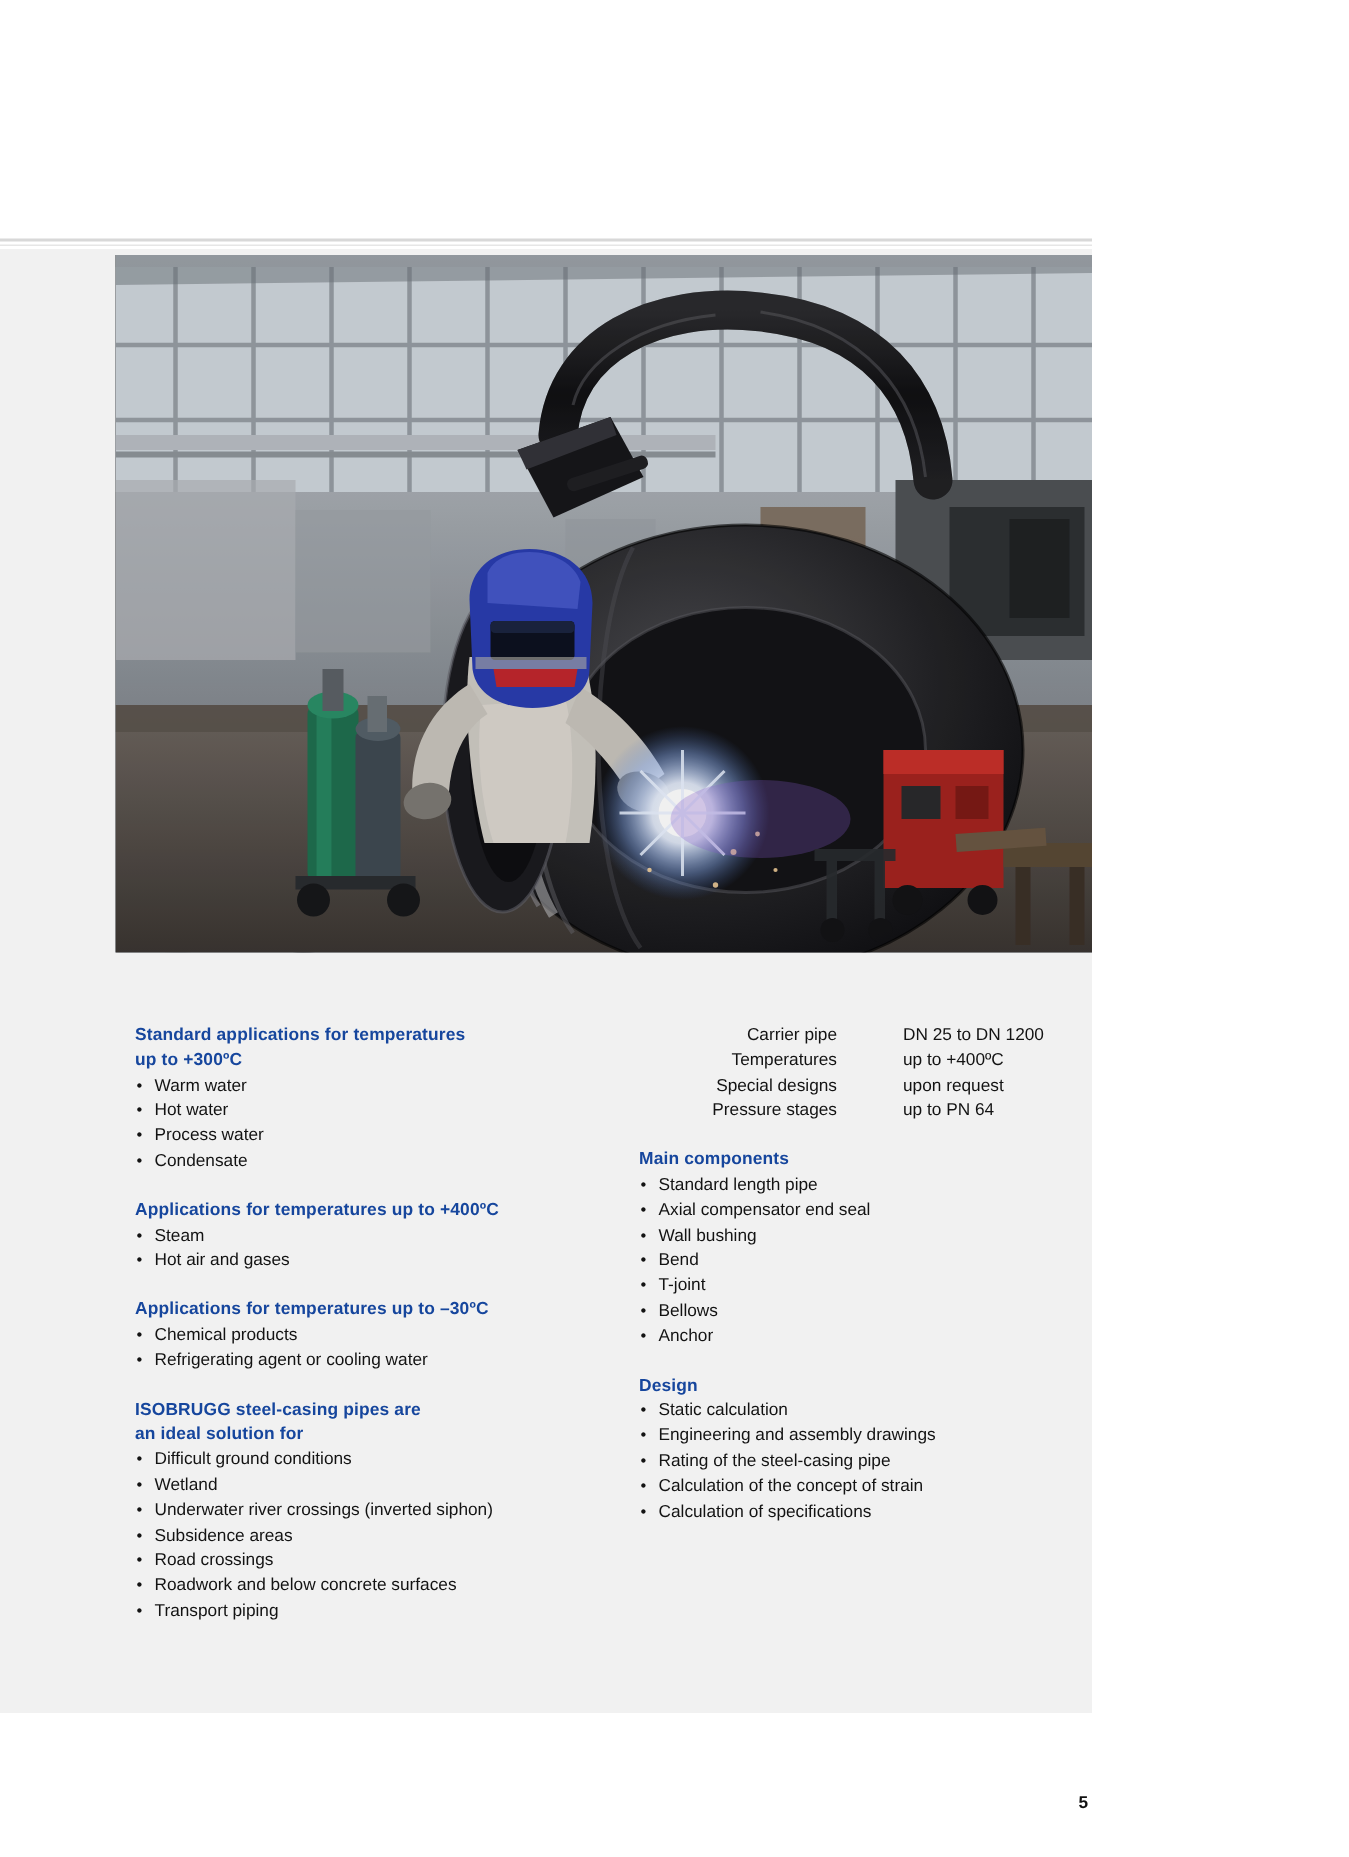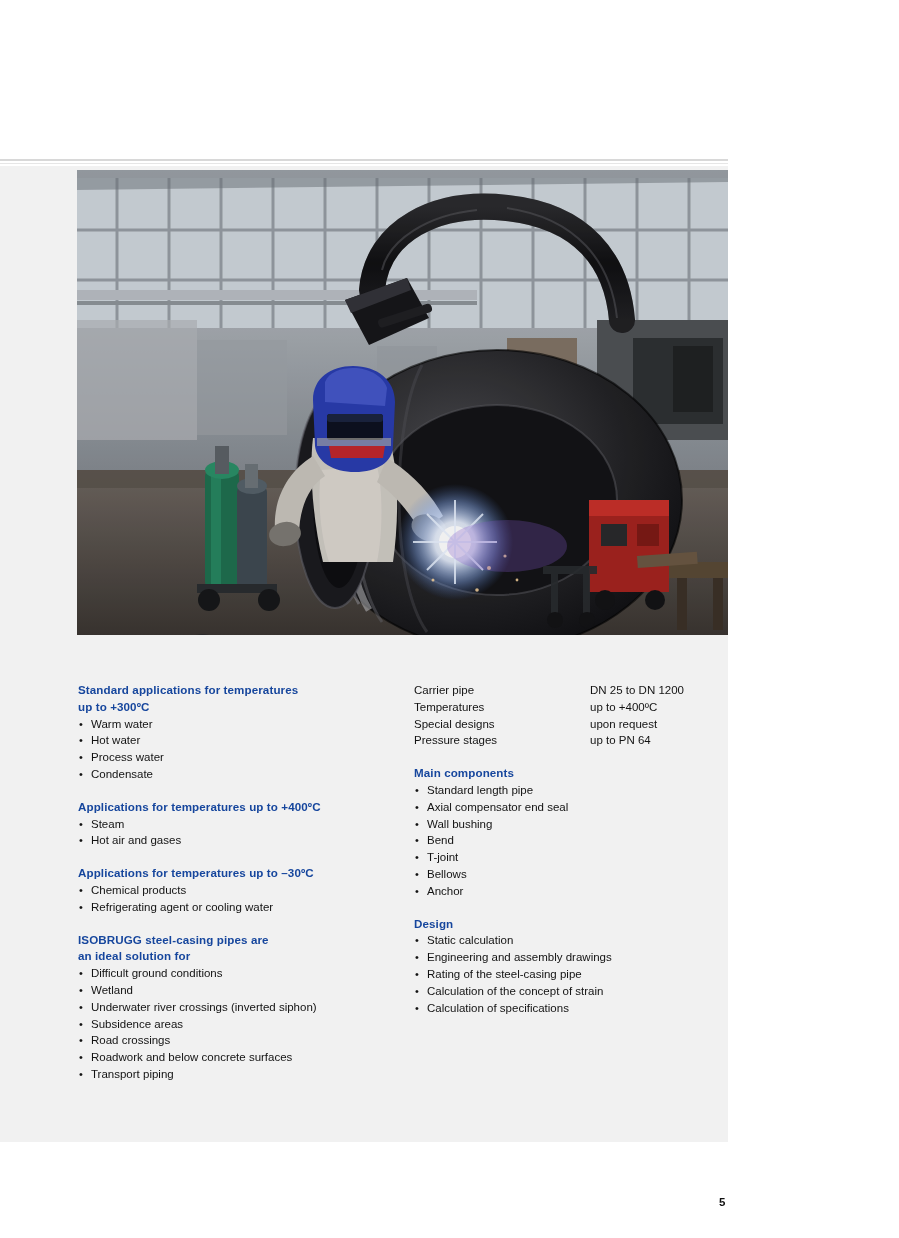--- a/index.html
+++ b/index.html
@@ -75,21 +75,21 @@
   .col-right { left: 414px; width: 300px; }
 
   h3.heading {
     font-size: 11.6px;
     line-height: 16.8px;
     font-weight: bold;
     color: #16469d;
     margin: 0;
     letter-spacing: 0.1px;
   }
-  .block { margin: 0 0 16px 0; }
+  .block { margin: 0 0 16px 12px; }
 
   ul.bullets {
     list-style: none;
     margin: 0;
     padding: 0;
   }
   ul.bullets li {
     position: relative;
     padding-left: 13px;
     font-size: 11.5px;
@@ -103,21 +103,21 @@
     font-size: 11px;
     color: #131313;
   }
 
   
   .spec-row {
     display: flex;
     font-size: 11.5px;
     line-height: 16.8px;
   }
-  .spec-key   { width: 132px; flex: 0 0 132px; }
+  .spec-key   { width: 132px; flex: 0 0 132px; text-align: right; }
   .spec-val   { flex: 1; padding-left: 44px; }
 
   
   .page-number {
     position: absolute;
     left: 719px;
     top: 1196px;
     font-size: 11.5px;
     font-weight: bold;
     color: #111;

